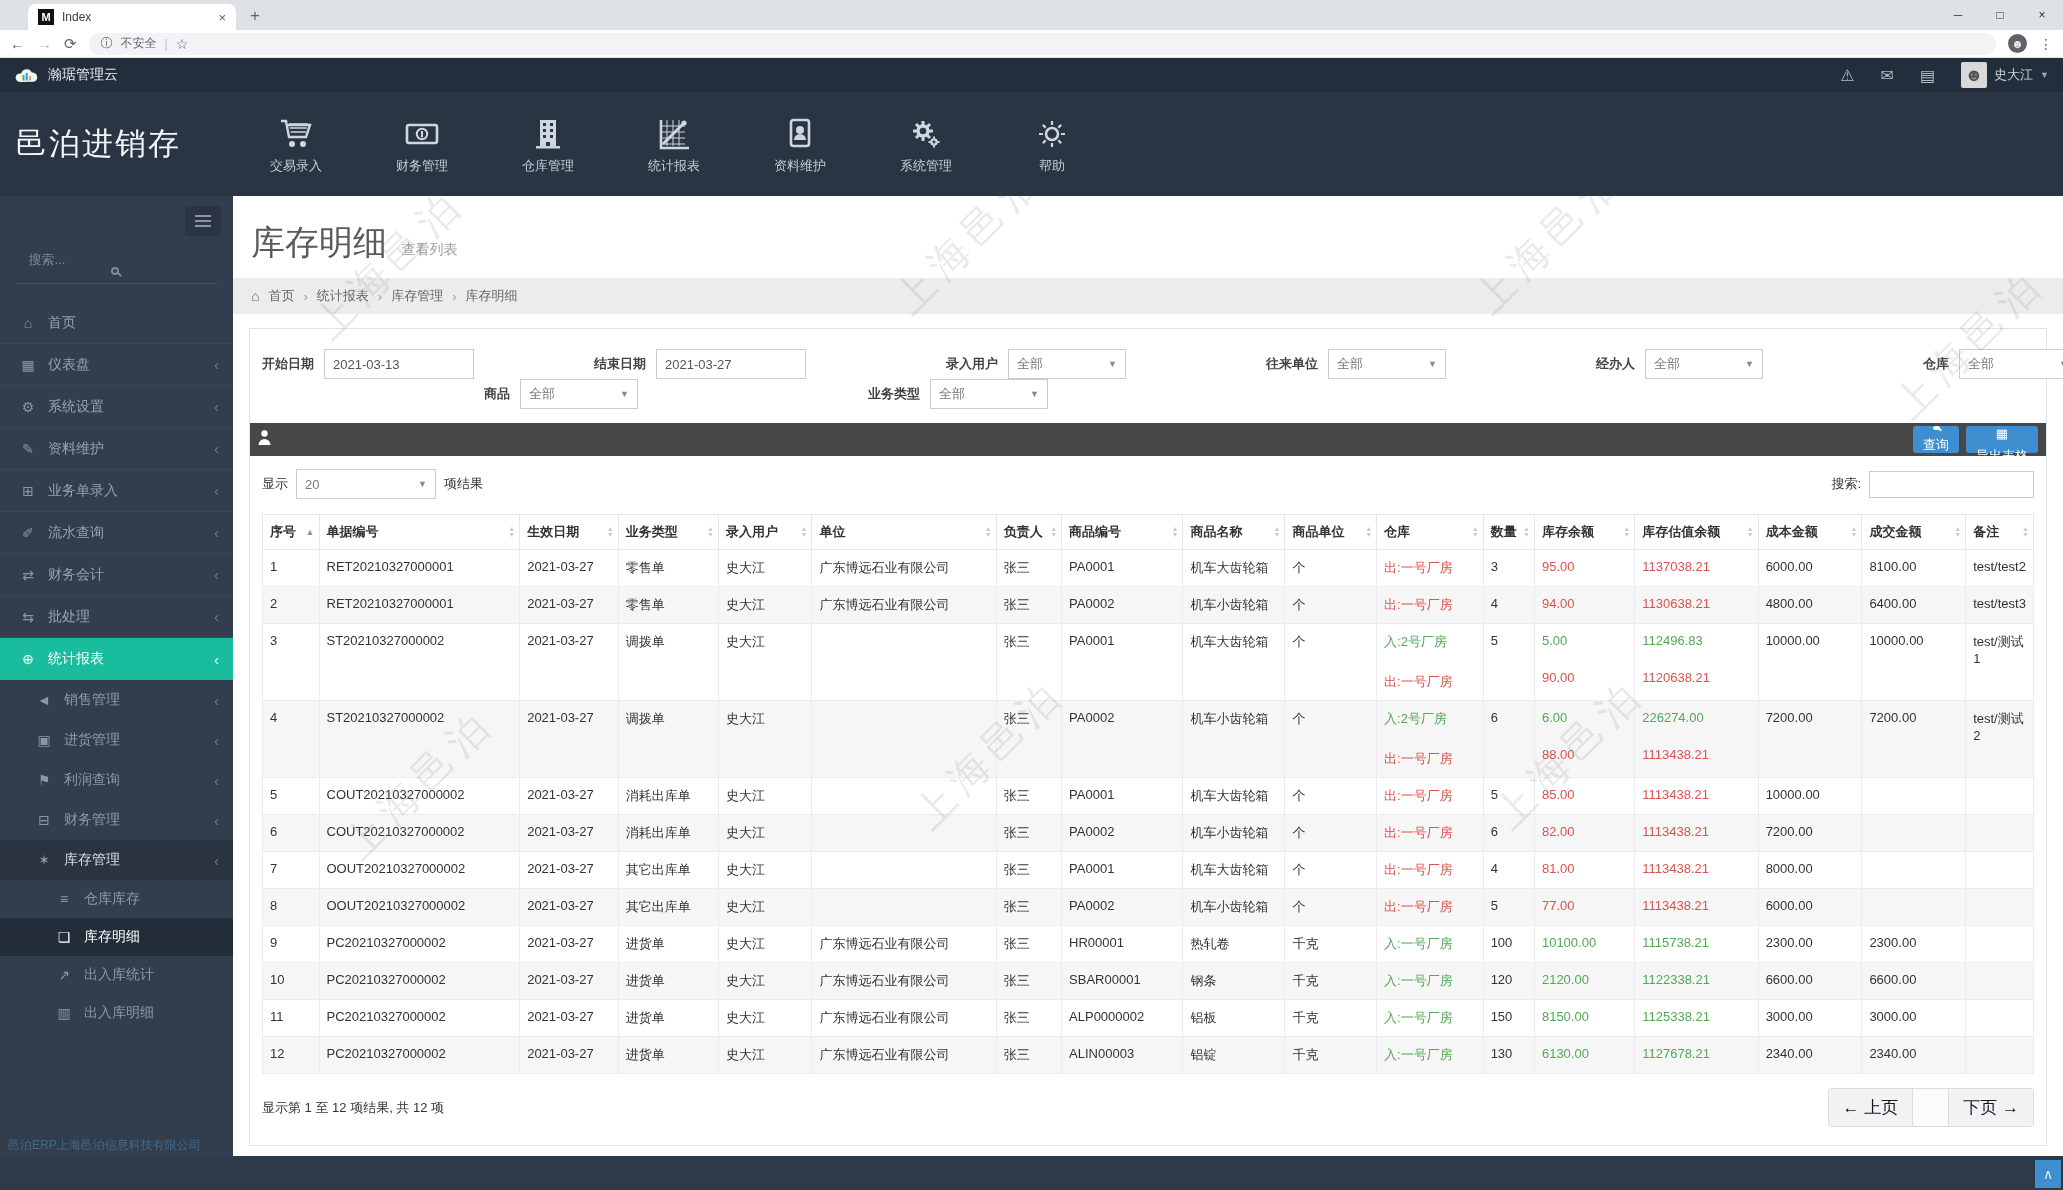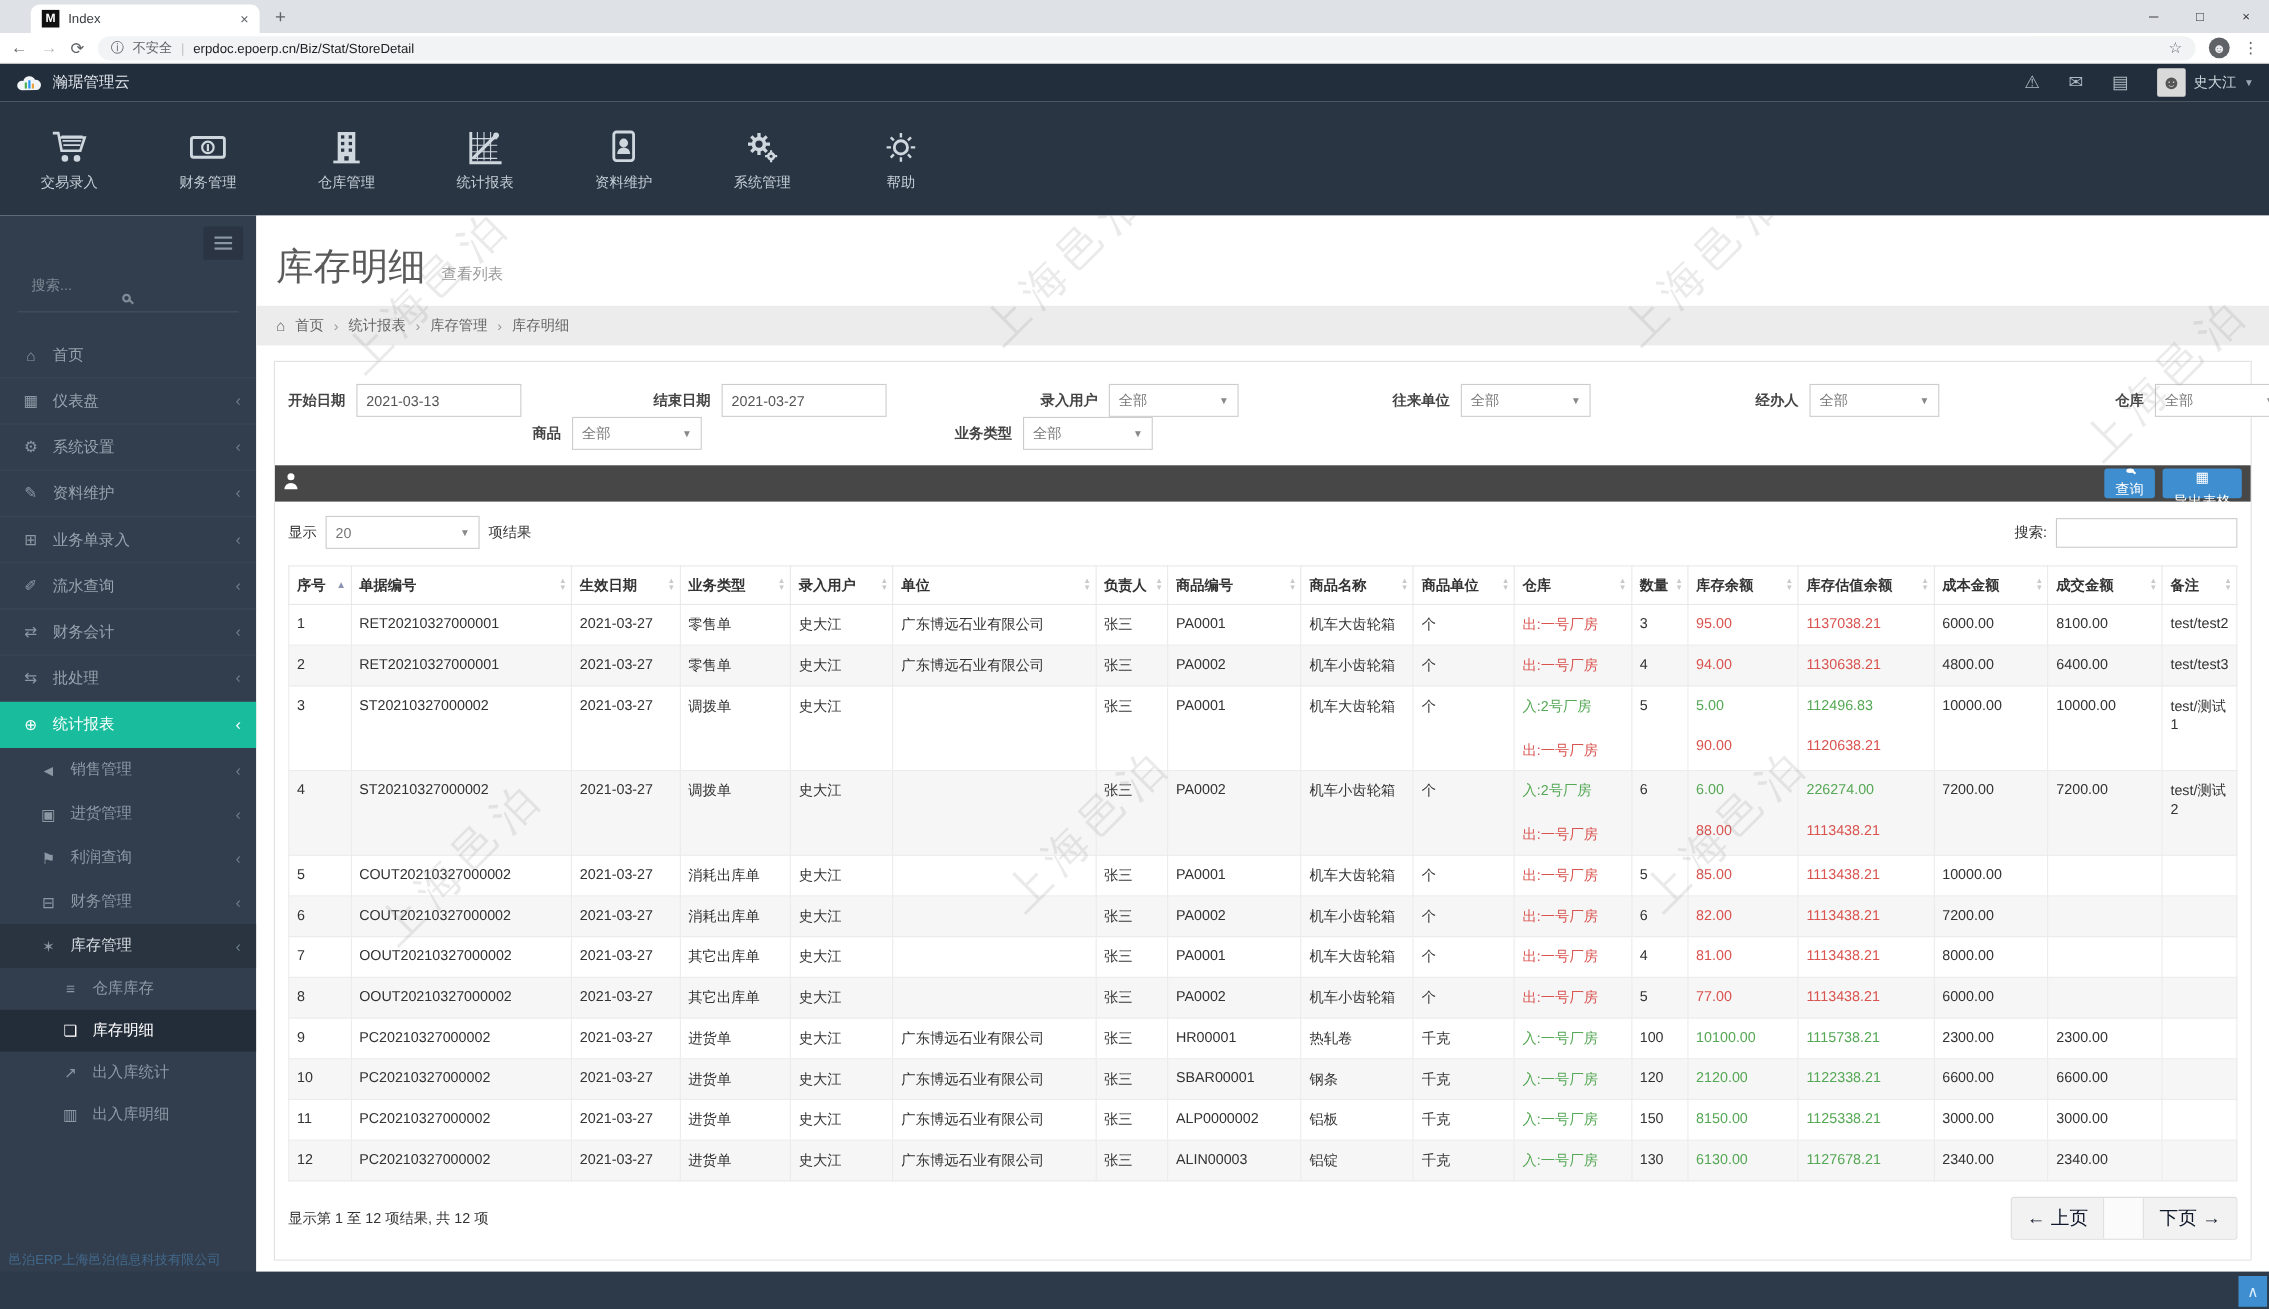--- a/index.html
+++ b/index.html
@@ -162,21 +162,20 @@
     </div>
   </div>
   <div class="navbar">
     <span class="navbtn">←</span>
     <span class="navbtn dis">→</span>
     <span class="navbtn">⟳</span>
     <div class="omnibox">
       <span>ⓘ</span>
       <span class="omni-sec">不安全</span>
       <span class="omni-sep">|</span>
-      <span class="omni-url">erpdoc.epoerp.cn/Biz/Stat/StoreDetail</span>
       <span class="omni-star">☆</span>
     </div>
     <span class="avatar-mini">☻</span>
     <span class="kebab">⋮</span>
   </div>
 
   <div class="topbar">
     <svg class="cloud-logo" viewBox="0 0 26 18">
       <path d="M6 16 a4.3 4.3 0 1 1 1.2-8.4 a5.6 5.6 0 0 1 10.6-1 a4.6 4.6 0 0 1 1.6 9.2 z" fill="#f2f5f8"></path>
       <rect x="8.5" y="9" width="2" height="5.5" fill="#4caf50"></rect>
@@ -190,20 +189,21 @@
       <span class="topbar-ico">▤</span>
       <div class="userbox">
         <span class="avatar-sq">☻</span>
         <span class="user-name">史大江</span>
         <span class="caret">▼</span>
       </div>
     </div>
   </div>
 
   <div class="brandbar">
+    <div class="brand">邑泊进销存</div>
     <div class="top-menu">
         <div class="menu-item">
           <span class="micon">
             <svg viewBox="0 0 34 32">
               <path d="M2 3h5l3 16h17l4-12H9" fill="none" stroke="#cfd7de" stroke-width="2.4"></path>
               <path d="M10 6h19M10.8 10h17M11.6 14h15.5" stroke="#cfd7de" stroke-width="1.6"></path>
               <circle cx="13" cy="26" r="3"></circle>
               <circle cx="24" cy="26" r="3"></circle>
             </svg>
           </span>

